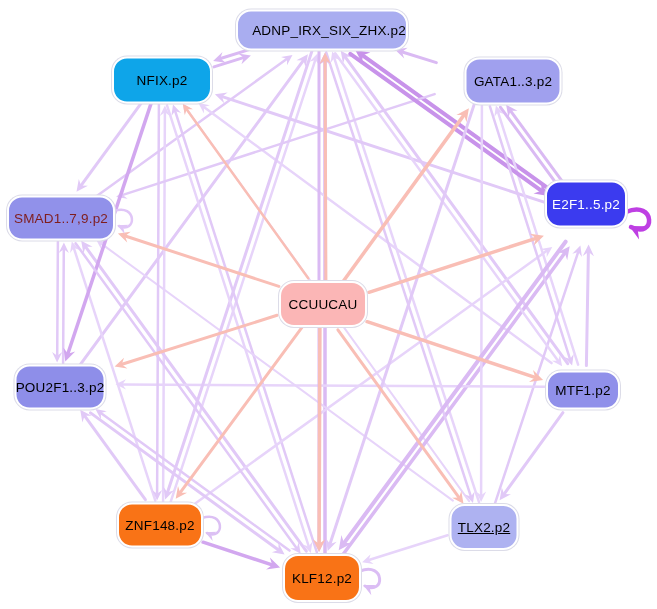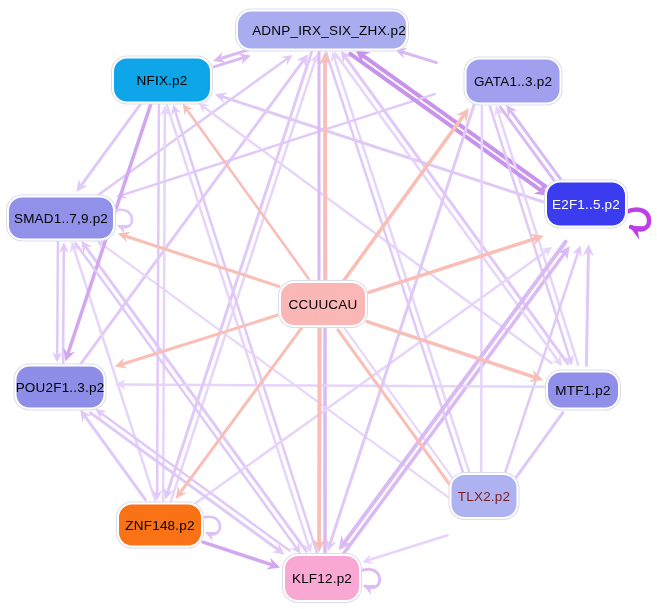--- a/index.html
+++ b/index.html
@@ -177,38 +177,38 @@
   <div id="node-layer">
       <div class="node" style="left: 322px; top: 30px; width: 172px; height: 41px; background: rgb(169, 173, 240); color: rgb(0, 0, 0); justify-content: flex-end;">
         <span class="node-label">ADNP_IRX_SIX_ZHX.p2</span>
       </div>
       <div class="node" style="left: 162px; top: 80px; width: 100px; height: 47px; background: #0ea5e9; color: rgb(0, 0, 0);">
         <span class="node-label">NFIX.p2</span>
       </div>
       <div class="node" style="left: 485px; top: 81px; width: 97px; height: 47px; background: rgb(160, 160, 238); color: rgb(0, 0, 0); margin-left: 28px;">
         <span class="node-label">GATA1..3.p2</span>
       </div>
-      <div class="node" style="left: 61px; top: 218px; width: 108px; height: 45px; background: rgb(145, 145, 234); color: #000000;">
+      <div class="node" style="left: 61px; top: 218px; width: 108px; height: 45px; background: rgb(145, 145, 234); color: #7f1d1d;">
         <span class="node-label">SMAD1..7,9.p2</span>
       </div>
       <div class="node" style="left: 586px; top: 204px; width: 82px; height: 47px; background: rgb(59, 59, 239); color: rgb(255, 255, 255);">
         <span class="node-label">E2F1..5.p2</span>
       </div>
       <div class="node" style="left: 323px; top: 304px; width: 88px; height: 46px; background: rgb(251, 182, 182); color: rgb(0, 0, 0); text-align: center;">
         <span class="node-label">CCUUCAU</span>
       </div>
       <div class="node" style="left: 60px; top: 387px; width: 91px; height: 45px; background: rgb(142, 142, 233); color: rgb(0, 0, 0);">
         <span class="node-label">POU2F1..3.p2</span>
       </div>
       <div class="node" style="left: 583px; top: 390px; width: 74px; height: 39px; background: rgb(144, 144, 234); color: rgb(0, 0, 0);">
         <span class="node-label">MTF1.p2</span>
       </div>
       <div class="node" style="left: 160px; top: 525px; width: 86px; height: 45px; background: #f97316; color: rgb(0, 0, 0);">
         <span class="node-label">ZNF148.p2</span>
       </div>
-      <div class="node" style="left: 484px; top: 496px; width: 69px; height: 46px; background: rgb(174, 178, 241); color: #7f1d1d;">
+      <div class="node" style="left: 484px; top: 527px; width: 69px; height: 46px; background: rgb(174, 178, 241); color: #000000; text-decoration: underline;">
         <span class="node-label">TLX2.p2</span>
       </div>
-      <div class="node" style="left: 322px; top: 578px; width: 78px; height: 48px; background: #f9a8d4; color: rgb(0, 0, 0);">
+      <div class="node" style="left: 322px; top: 578px; width: 78px; height: 48px; background: #f97316; color: rgb(0, 0, 0);">
         <span class="node-label">KLF12.p2</span>
       </div>
     </div>
 </div>
 
 </body></html>

